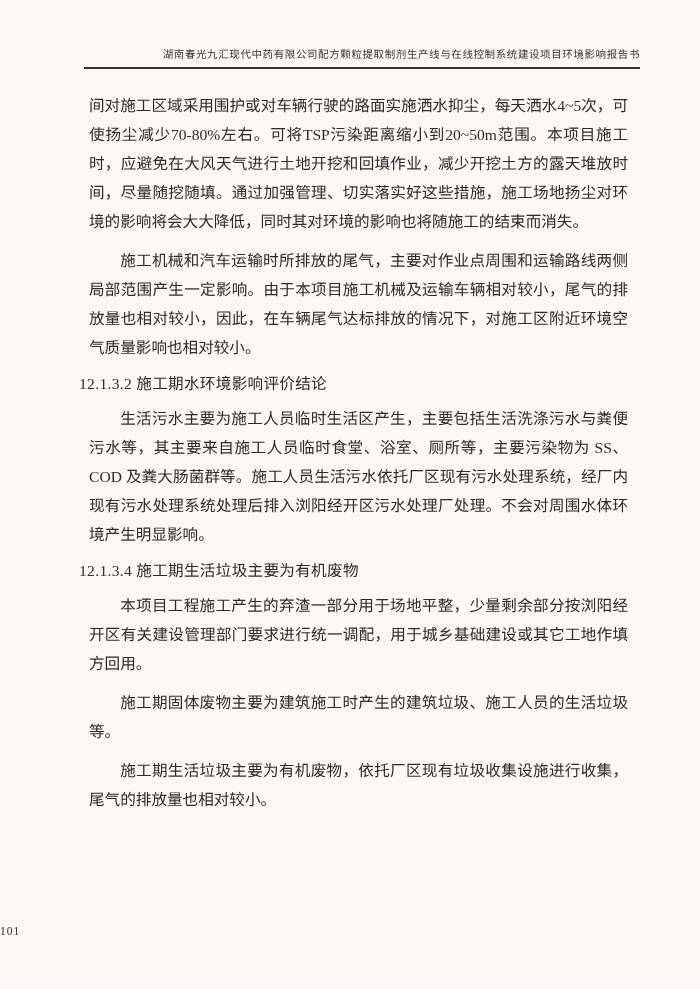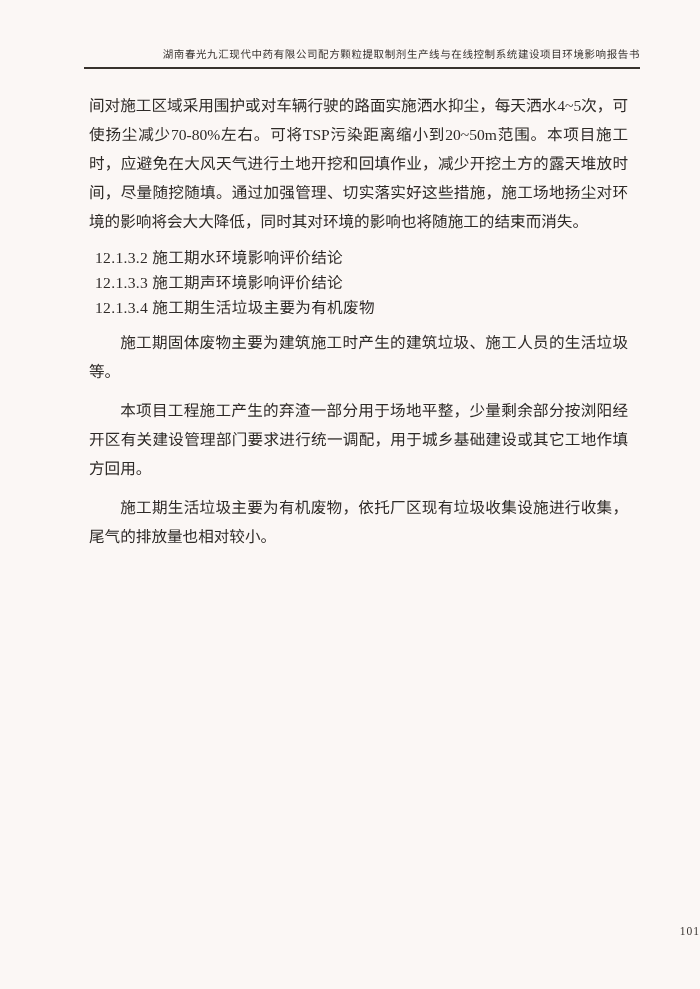--- a/index.html
+++ b/index.html
@@ -49,51 +49,52 @@
       text-align: justify;
       color: #2e2a27;
     }
     .block-paragraph {
       margin: 10px;
     }
     .block-paragraph.indent {
       text-indent: 2em;
     }
     .block-heading {
-      margin: -3px 0 -4px 16px;
+      margin: -3px 0 -4px 0;
       font-size: 15.6px;
       font-weight: normal;
       text-align: left;
       letter-spacing: 0.3px;
     }
     .doc-footer {
       position: absolute;
       top: 925px;
       left: 0;
       width: 700px;
-      text-align: right;
+      text-align: left;
       font-size: 11.5px;
       color: #3a3531;
       letter-spacing: 1px;
     }
   </style>
 </head>
 <body>
 
 <div class="page">
 
   <div class="doc-header">湖南春光九汇现代中药有限公司配方颗粒提取制剂生产线与在线控制系统建设项目环境影响报告书</div>
 
   <div class="header-rule"></div>
 
   <div class="doc-content">
       <p class="block-paragraph">间对施工区域采用围护或对车辆行驶的路面实施洒水抑尘，每天洒水4~5次，可使扬尘减少70-80%左右。可将TSP污染距离缩小到20~50m范围。本项目施工时，应避免在大风天气进行土地开挖和回填作业，减少开挖土方的露天堆放时间，尽量随挖随填。通过加强管理、切实落实好这些措施，施工场地扬尘对环境的影响将会大大降低，同时其对环境的影响也将随施工的结束而消失。</p>
+      <p class="block-paragraph indent">施工机械和汽车运输时所排放的尾气，主要对作业点周围和运输路线两侧局部范围产生一定影响。由于本项目施工机械及运输车辆相对较小，尾气的排放量也相对较小，因此，在车辆尾气达标排放的情况下，对施工区附近环境空气质量影响也相对较小。</p>
       <h4 class="block-heading">12.1.3.2 施工期水环境影响评价结论</h4>
-      <h4 class="block-heading">12.1.3.3 施工期声环境影响评价结论</h4>
+      <p class="block-paragraph indent">生活污水主要为施工人员临时生活区产生，主要包括生活洗涤污水与粪便污水等，其主要来自施工人员临时食堂、浴室、厕所等，主要污染物为 SS、COD 及粪大肠菌群等。施工人员生活污水依托厂区现有污水处理系统，经厂内现有污水处理系统处理后排入浏阳经开区污水处理厂处理。不会对周围水体环境产生明显影响。</p>
       <h4 class="block-heading">12.1.3.4 施工期生活垃圾主要为有机废物</h4>
+      <p class="block-paragraph indent">本项目工程施工产生的弃渣一部分用于场地平整，少量剩余部分按浏阳经开区有关建设管理部门要求进行统一调配，用于城乡基础建设或其它工地作填方回用。</p>
       <p class="block-paragraph indent">施工期固体废物主要为建筑施工时产生的建筑垃圾、施工人员的生活垃圾等。</p>
-      <p class="block-paragraph indent">本项目工程施工产生的弃渣一部分用于场地平整，少量剩余部分按浏阳经开区有关建设管理部门要求进行统一调配，用于城乡基础建设或其它工地作填方回用。</p>
       <p class="block-paragraph indent">施工期生活垃圾主要为有机废物，依托厂区现有垃圾收集设施进行收集，尾气的排放量也相对较小。</p>
     </div>
 
   <div class="doc-footer">101</div>
 
 </div>
 
 </body></html>

